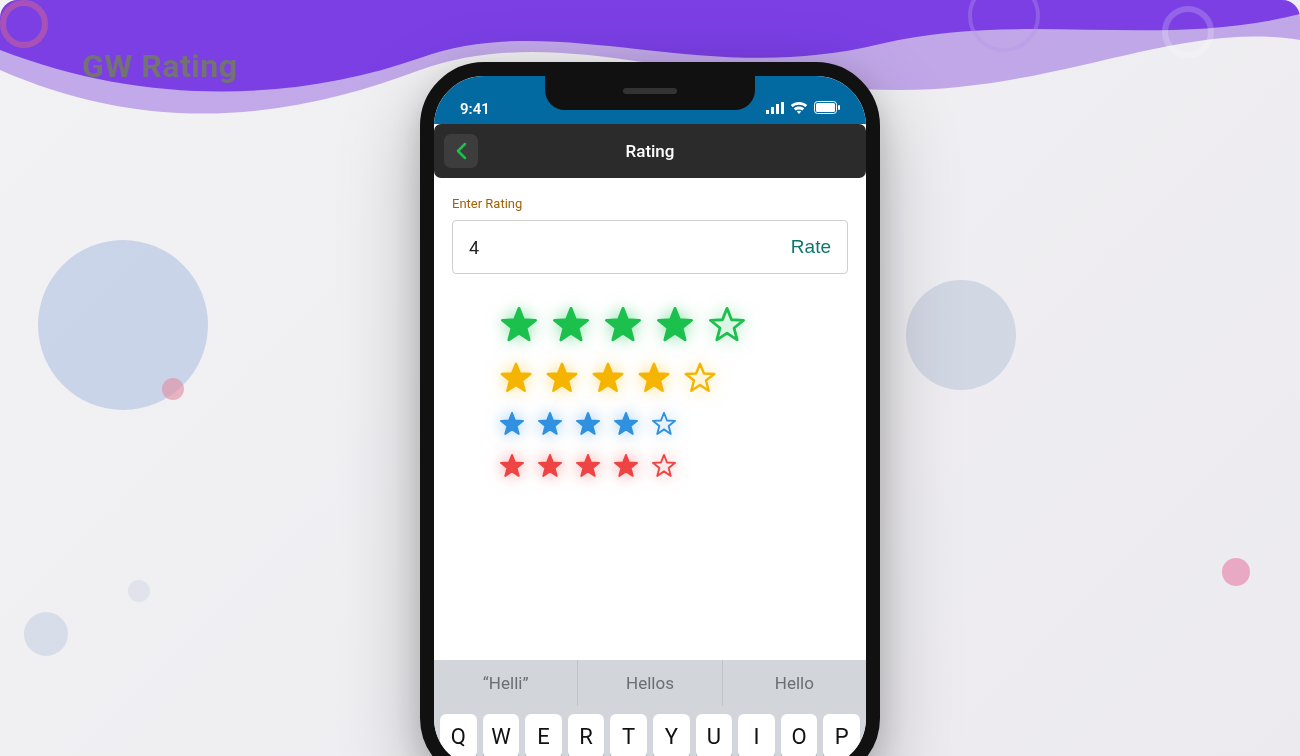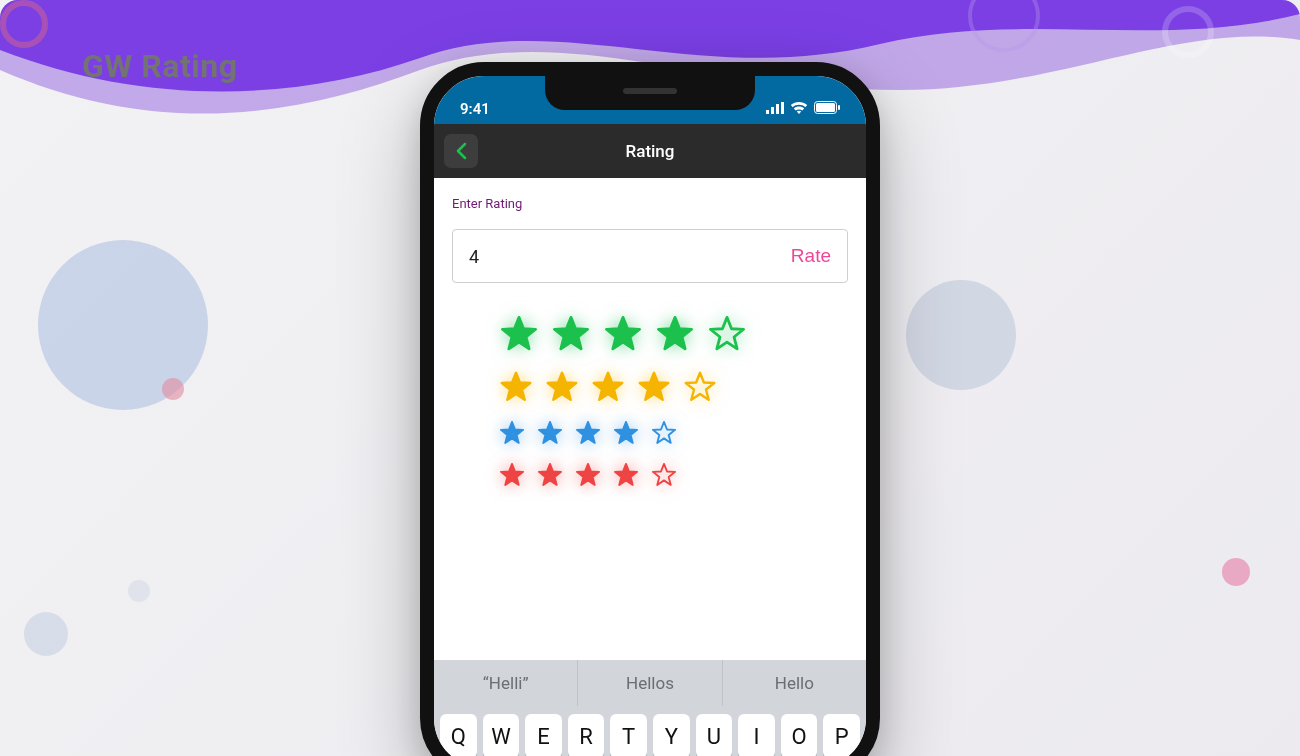--- a/index.html
+++ b/index.html
@@ -47,40 +47,40 @@
 
   .status-bar {
     height: 48px; background: #0369a1; color: #fff;
     display: flex; align-items: flex-end; justify-content: space-between;
     padding: 0 26px 6px 26px; font-size: 15px; font-weight: 600;
   }
   .status-right { display:flex; align-items:center; gap:6px; }
 
   .nav-bar {
     height: 54px; background: #2b2b2b; color: #fff;
-    display: flex; align-items: center; position: relative;
+    display: flex; align-items: center; position: relative; border-radius: 7px;
   }
   .back-btn {
     width: 34px; height: 34px; margin-left: 10px;
     background: #3d3d3d; border-radius: 7px;
     display: flex; align-items: center; justify-content: center;
     cursor: pointer;
   }
   .nav-title { position: absolute; left: 50%; transform: translateX(-50%); font-size: 17px; font-weight: 500; }
 
   .screen { padding: 18px 18px 0 18px; background:#fff; }
 
-  .field-label { color: #701a75; font-size: 13px; margin-bottom: 18px; }
+  .field-label { color: #a16207; font-size: 13px; margin-bottom: 9px; }
   .input-row {
     display: flex; align-items: center; justify-content: space-between;
     border: 1px solid #cfcfcf; border-radius: 4px;
     height: 54px; padding: 0 16px;
   }
   .input-val { font-size: 18px; color: #222; }
-  .rate-btn { color: #ec4899; font-size: 19px; font-weight: 500; cursor: pointer; background:none; border:none; }
+  .rate-btn { color: #0f766e; font-size: 19px; font-weight: 500; cursor: pointer; background:none; border:none; }
 
   .stars-block { padding: 30px 36px 0 46px; }
   .star-row { display: flex; gap: 10px; margin-bottom: 14px; align-items:center; }
   .star { display:inline-block; }
   .glow-green  { filter: drop-shadow(0 0 8px rgba(34,197,94,.55)); }
   .glow-yellow { filter: drop-shadow(0 0 8px rgba(250,190,20,.55)); }
   .glow-blue   { filter: drop-shadow(0 0 8px rgba(56,150,230,.55)); }
   .glow-red    { filter: drop-shadow(0 0 8px rgba(239,68,68,.55)); }
 
   

